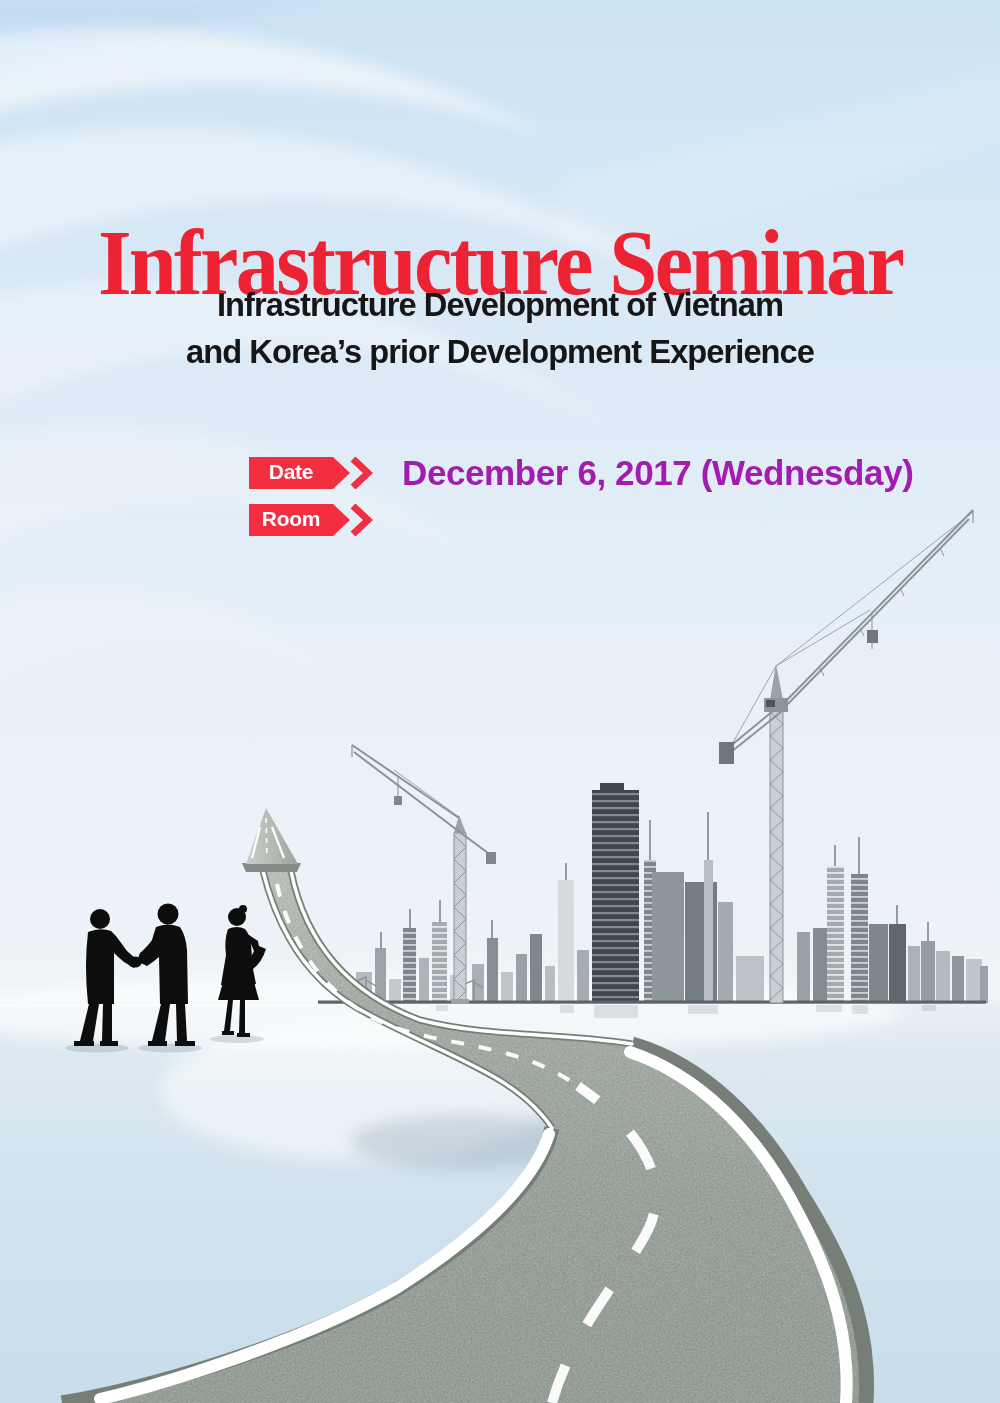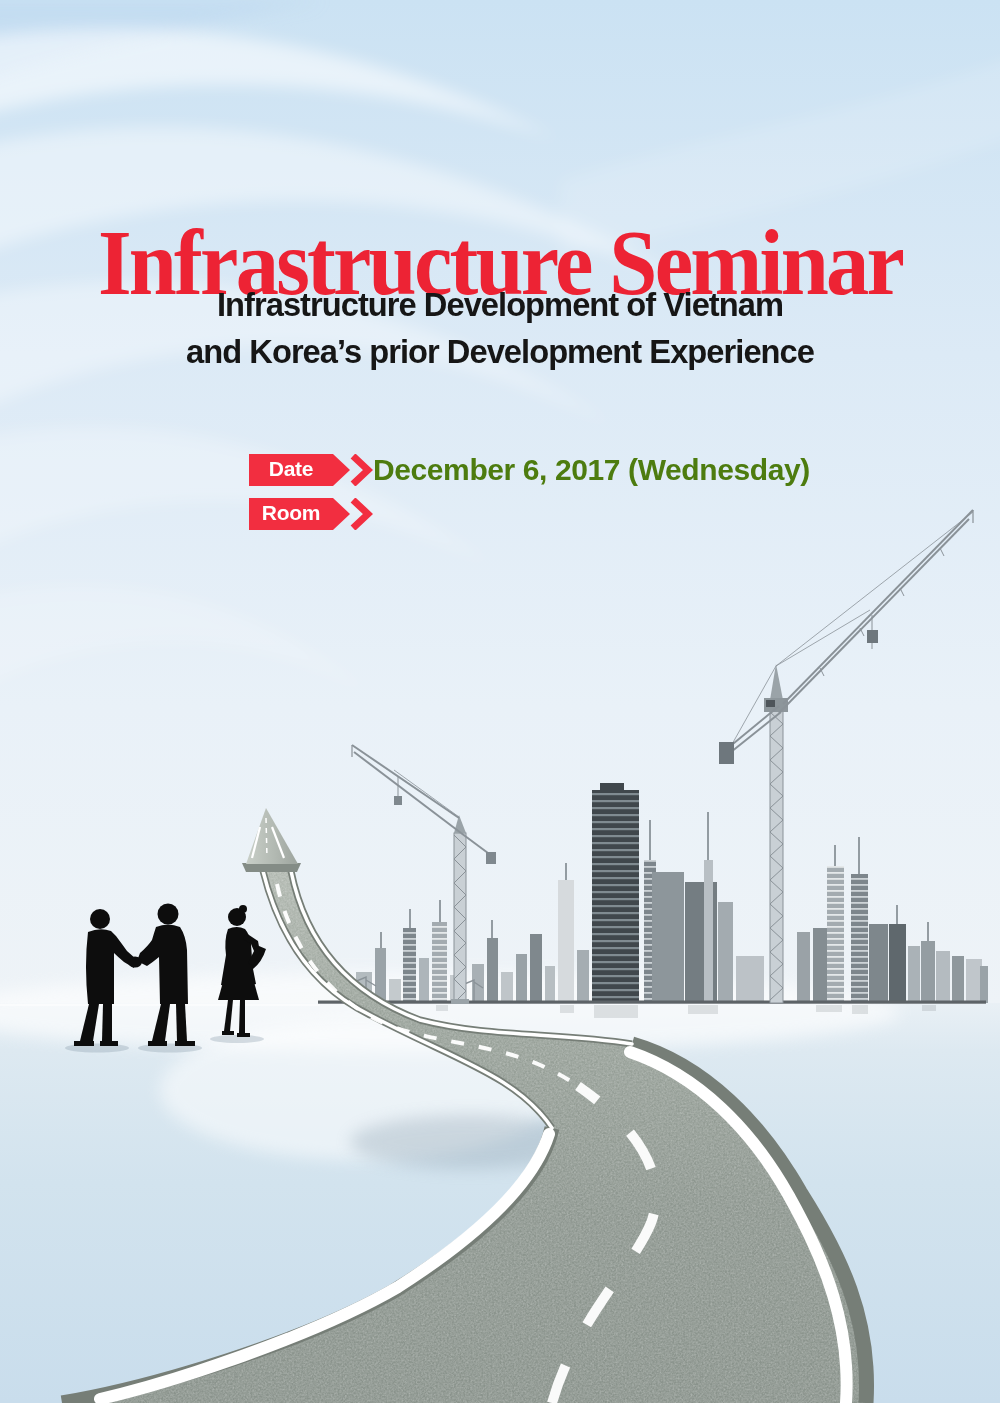--- a/index.html
+++ b/index.html
@@ -14,30 +14,30 @@
     font-family:"Liberation Serif", serif;font-weight:700;
     font-size:93px;line-height:1;color:#ED2334;letter-spacing:-3px;
     transform:scaleX(.93);transform-origin:center;white-space:nowrap;
   }
   .subtitle{
     position:absolute;top:281px;left:0;right:0;text-align:center;
     font-weight:700;font-size:34px;line-height:1.37;color:#161616;
     letter-spacing:-1px;transform:scaleX(.96);transform-origin:center;
   }
   .details{position:absolute;left:249px;top:453px;}
-  .detail-row{display:flex;align-items:center;margin-bottom:11px;}
+  .detail-row{display:flex;align-items:center;gap:29px;margin-bottom:11px;}
   .badge{position:relative;width:124px;height:32px;flex:0 0 auto;}
   .badge svg{position:absolute;inset:0;width:100%;height:100%;}
   .badge-label{
     position:absolute;left:0;top:50%;width:84px;text-align:center;
     transform:translateY(-54%);color:#ffffff;font-weight:700;font-size:21px;
     letter-spacing:-0.3px;
   }
   .detail-text{
-    font-weight:700;font-size:30px;color:#4d7c0f;letter-spacing:-0.4px;
+    font-weight:700;font-size:35px;color:#a21caf;letter-spacing:-0.4px;
     white-space:nowrap;
   }
 </style>
 </head>
 <body>
 
 <div class="page">
 
   <svg class="bg-svg" viewBox="0 0 1000 1403" preserveAspectRatio="none" aria-hidden="true">
     <defs>

